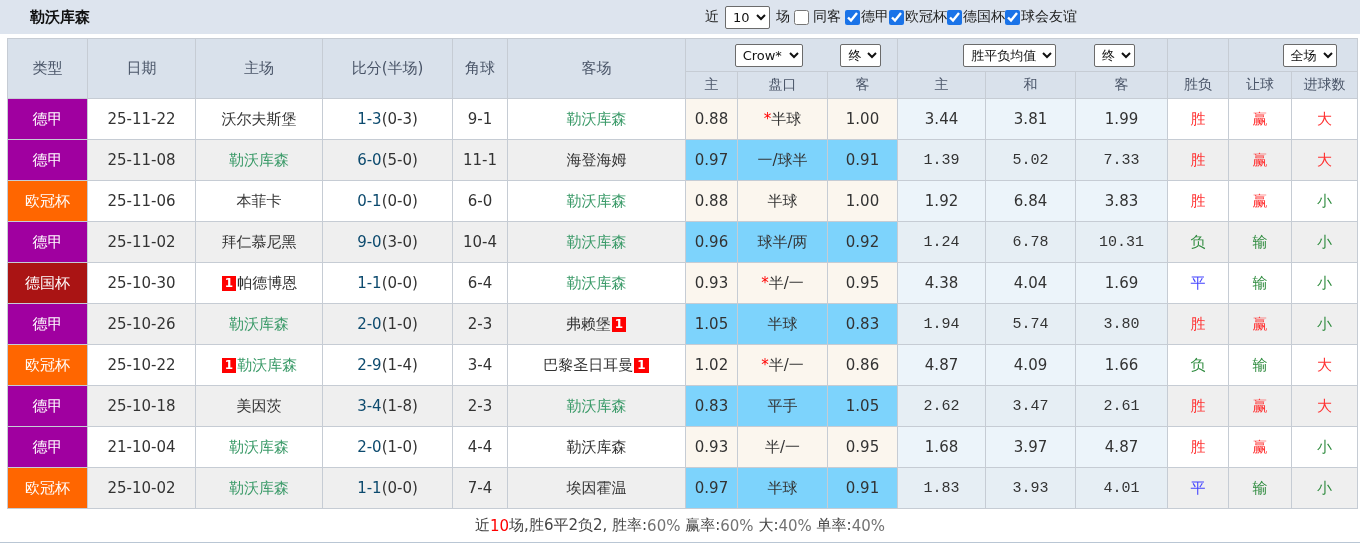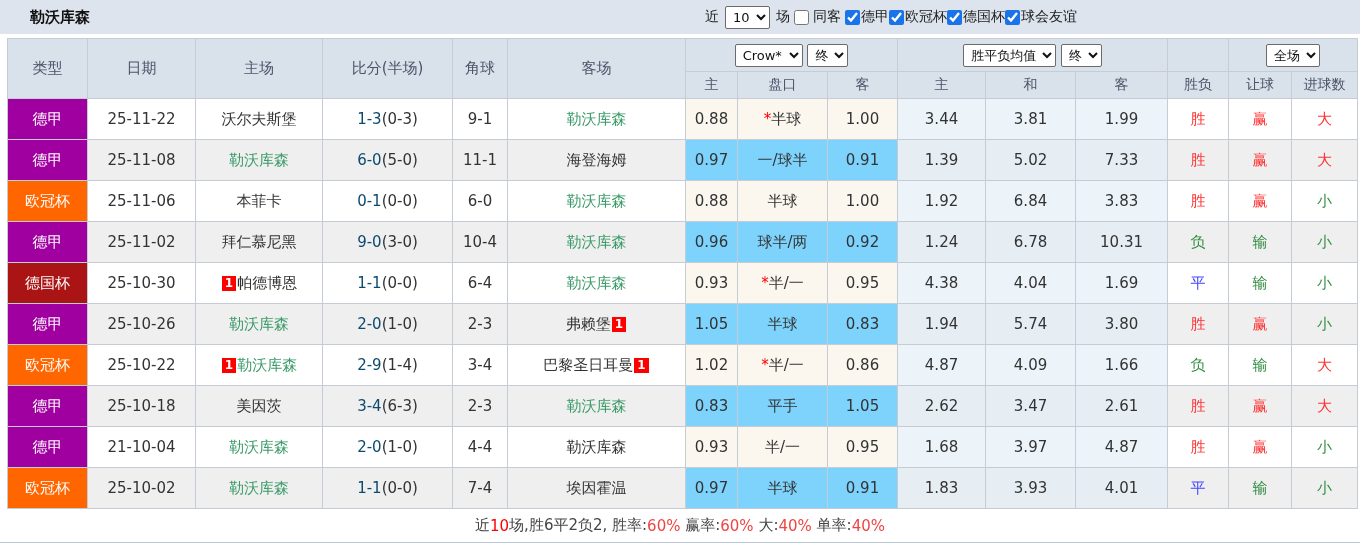--- a/index.html
+++ b/index.html
@@ -19,21 +19,21 @@
     font-size:14px; color:#222;
   }
   .topbar-title { position:absolute; left:30px; font-weight:bold; font-size:15px; color:#111; }
   .topbar-controls { margin-left:auto; margin-right:283px; display:flex; align-items:center; gap:4px; }
   .topbar-controls select { margin:0 2px; }
   .flt { display:flex; align-items:center; gap:1px; }
   input[type="checkbox"] { width:15px; height:15px; accent-color:#1a73e8; cursor:pointer; }
   select {
     font-family:inherit; font-size:13px; color:#111;
     background:#fff; border:1px solid #6b6b6b; border-radius:2px;
-    padding:2px 3px; cursor:pointer;
+    padding:2px 3px; cursor:pointer;margin-left:33px;
   }
 
   
   table.grid {
     margin:2px 3px 0 7px;
     width:1350px; border-collapse:collapse; table-layout:fixed;
     font-size:15px; color:#333;
   }
   .grid th, .grid td {
     border:1px solid #c6ccd4; text-align:center; vertical-align:middle;
@@ -43,21 +43,21 @@
   .hrow1 th { height:33px; }
   .hrow2 th { height:27px; font-size:14px; }
   .grid tbody td { height:41px; }
   tr.odd  { background:#ffffff; }
   tr.even { background:#efefef; }
 
   td.type { color:#fff; font-size:15px; }
   .odd  td.cream { background:#fbf6ee; }
   .even td.cream { background:#7dd3fc; }
   .odd  td.blu   { background:#ecf4fa; }
-  .even td.blu   { background:#e6eef4; }
+  .even td.blu   { background:#e6eef4;font-family:Liberation Mono, monospace; }
 
   .self  { color:#3a9a68; }
   .ft    { color:#0c4a6e; }
   .ht    { color:#333; }
   .star  { color:#ff0000; }
   .c-red   { color:#ff3333; }
   .c-green { color:#2e8b3e; }
   .c-blue  { color:#4444ff; }
   .badge {
     display:inline-block; background:#ff0000; color:#fff;
@@ -65,21 +65,21 @@
     margin:0 1px; vertical-align:1px;
   }
 
   
   .footer {
     height:33px; display:flex; align-items:center; justify-content:center;
     font-size:15px; background:#fff;
   }
   .fc-dark { color:#444; }
   .fc-red  { color:#ff0000; }
-  .fc-blue { color:#ef4444;text-align:right; }
+  .fc-blue { color:#737373;text-align:right; }
 </style>
 </head>
 <body>
 
 <div class="page">
 
   <div class="topbar">
     <span class="topbar-title">勒沃库森</span>
     <div class="topbar-controls">
       <span>近</span>
@@ -278,21 +278,21 @@
           <td class="blu">4.09</td>
           <td class="blu">1.66</td>
           <td class="c-green">负</td>
           <td class="c-green">输</td>
           <td class="c-red">大</td>
         </tr>
         <tr class="even">
           <td class="type" style="background: rgb(160, 0, 160);">德甲</td>
           <td>25-10-18</td>
           <td><span class="">美因茨</span></td>
-          <td><span class="ft">3-4</span><span class="ht">(6-3)</span></td>
+          <td><span class="ft">3-4</span><span class="ht">(1-8)</span></td>
           <td>2-3</td>
           <td><span class="self">勒沃库森</span></td>
           <td class="cream">0.83</td>
           <td class="cream">平手</td>
           <td class="cream">1.05</td>
           <td class="blu">2.62</td>
           <td class="blu">3.47</td>
           <td class="blu">2.61</td>
           <td class="c-red">胜</td>
           <td class="c-red">赢</td>

